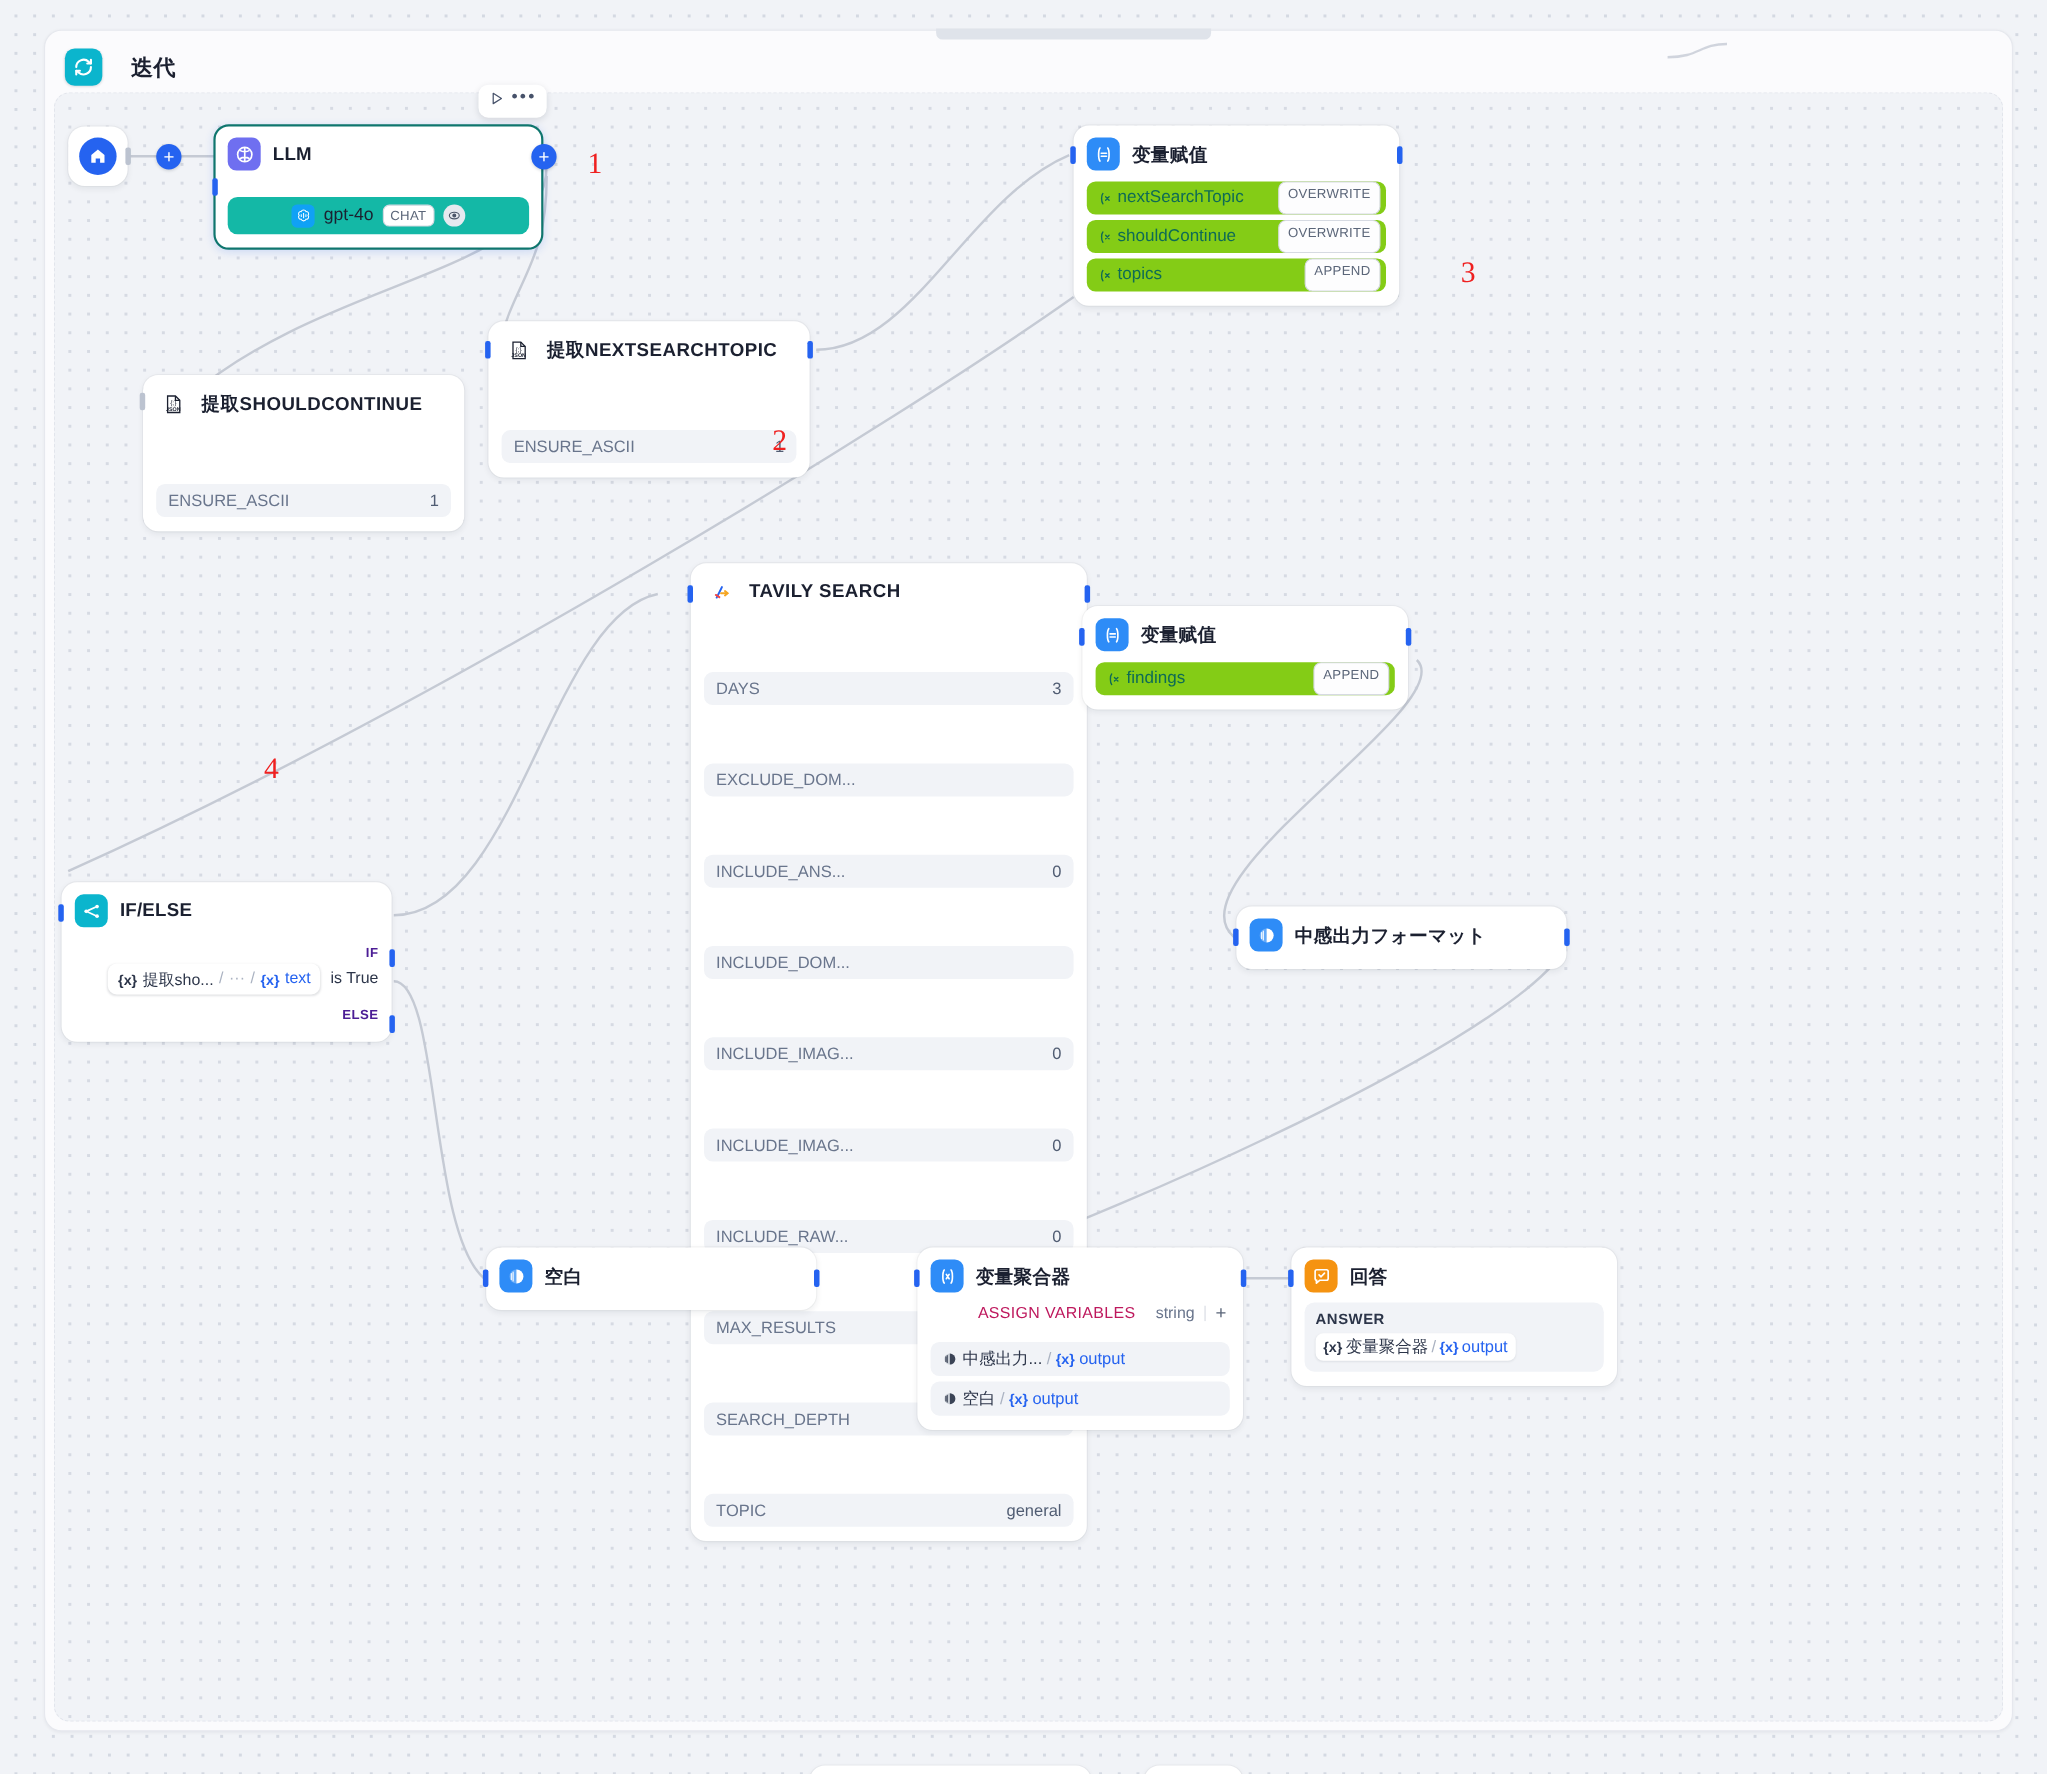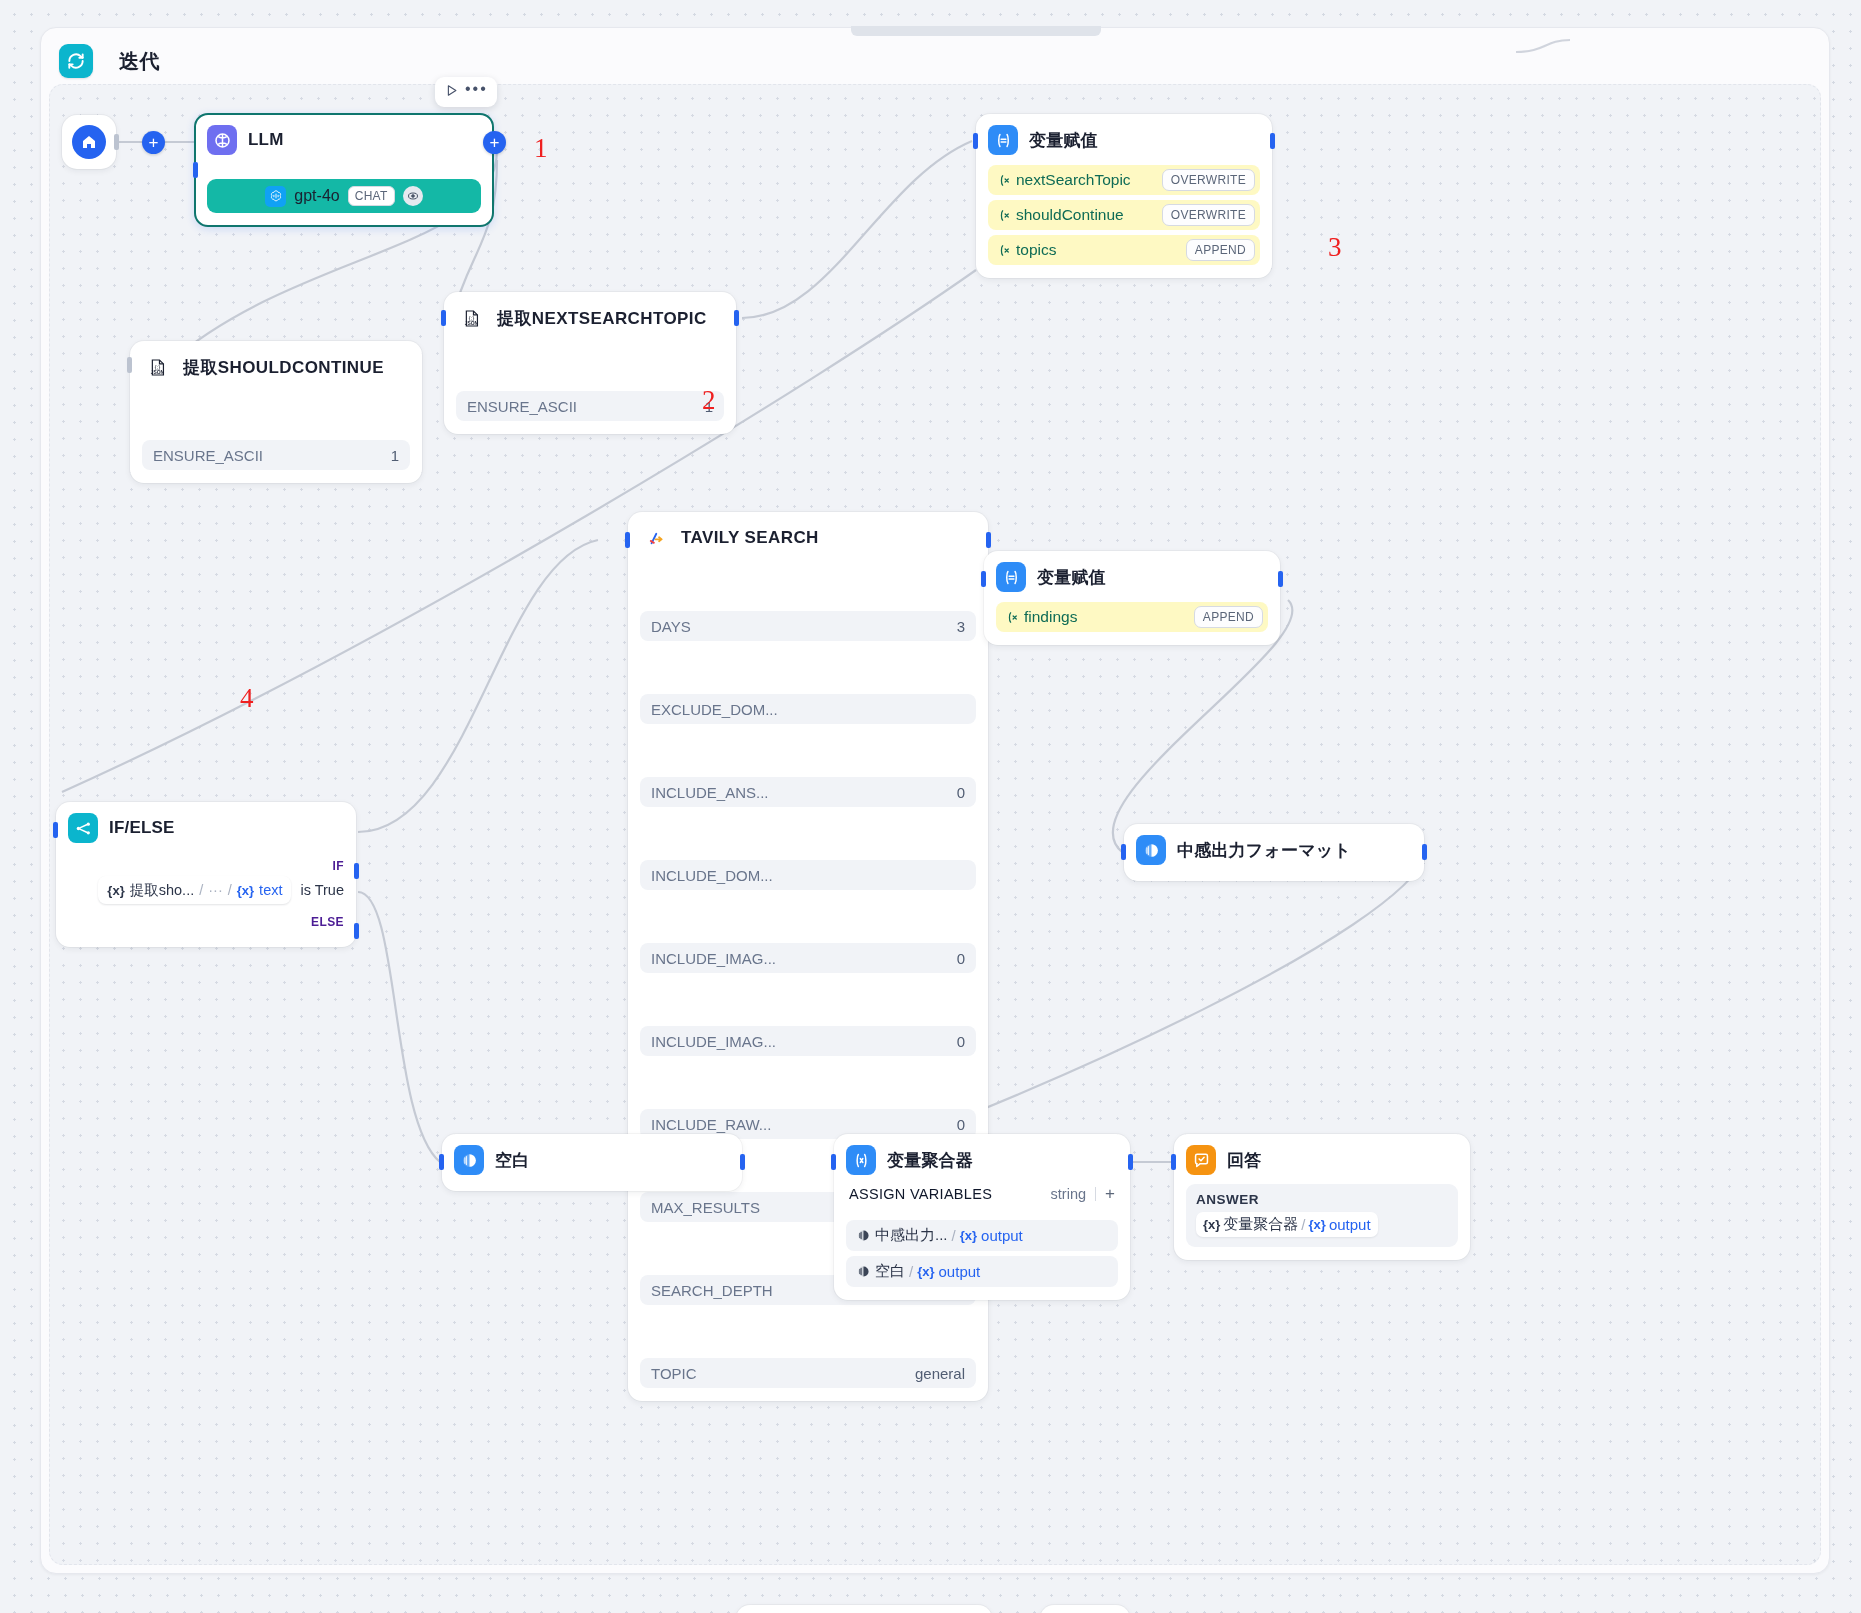--- a/index.html
+++ b/index.html
@@ -83,22 +83,22 @@
   .row{
     background:#f1f3f7;border-radius:8px;
     height:30px;display:flex;align-items:center;
     padding:0 11px;box-sizing:border-box;
     justify-content:space-between;gap:8px;margin-top:48px;
   }
   .row .k{font-size:15px;color:#69758c;white-space:nowrap;overflow:hidden;text-overflow:ellipsis;}
   .row .v{font-size:15px;color:#515d73;white-space:nowrap;}
   
   .vrow{
-    background:#fef9c3;border-radius:8px;height:30px;
-    display:flex;align-items:center;justify-content:space-between;
+    background:#84cc16;border-radius:8px;height:30px;
+    display:flex;justify-content:space-between;
     padding:0 5px 0 9px;box-sizing:border-box;
   }
   .vname{display:flex;align-items:center;gap:4px;font-size:15.5px;color:#0e6b55;white-space:nowrap;}
   .vname svg{width:15px;height:15px;flex:0 0 auto;}
   .badge{
     border:1px solid #d6dae2;border-radius:7px;background:#fdfdfe;
     font-size:12px;color:#5b6679;letter-spacing:.3px;
     padding:3px 8px;white-space:nowrap;
   }
   
@@ -150,21 +150,21 @@
     height:28px;display:flex;align-items:center;gap:5px;padding:0 9px;box-sizing:border-box;
     font-size:14.5px;color:#2c3549;white-space:nowrap;
   }
   .vx{color:#2c3549;font-weight:600;font-size:13px;}
   .vxb{color:#2563f0;font-weight:700;font-size:13px;}
   .blue{color:#2563f0;}
   .slash{color:#aab2c1;}
   .cond-op{font-size:14.5px;color:#2c3549;white-space:nowrap;}
   
   .agg-head{display:flex;align-items:center;justify-content:space-between;margin-top:10px;padding:0 3px;}
-  .agg-label{font-size:14.5px;color:#0f172a;letter-spacing:.3px;}
+  .agg-label{font-size:14.5px;color:#be185d;letter-spacing:.3px;margin-left:40px;}
   .agg-right{display:flex;align-items:center;gap:9px;font-size:14.5px;color:#69758c;}
   .agg-sep{width:1px;height:14px;background:#d6dae2;display:inline-block;}
   .agg-plus{font-size:17px;color:#5b6679;line-height:1;}
   .aggrow{
     background:#f1f3f7;border-radius:8px;height:31px;display:flex;align-items:center;
     gap:4px;padding:0 10px;box-sizing:border-box;font-size:15px;color:#2c3549;white-space:nowrap;
   }
   .aggrow svg{width:15px;height:15px;flex:0 0 auto;}
   
   .ansbox{margin-top:9px;background:#f1f3f7;border-radius:9px;padding:8px 9px 10px 10px;box-sizing:border-box;}

